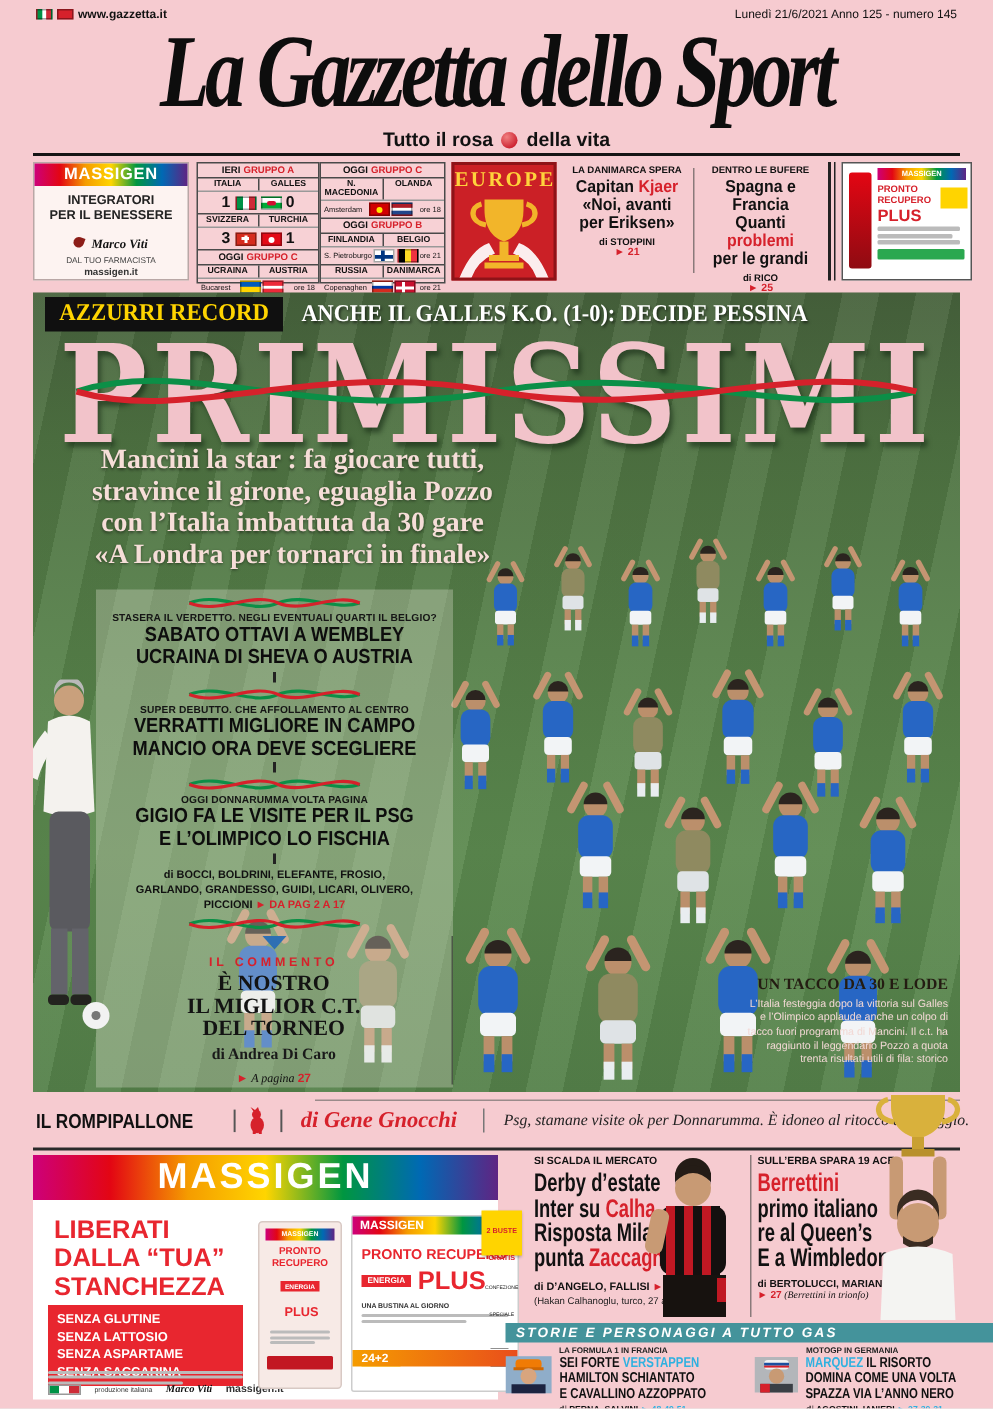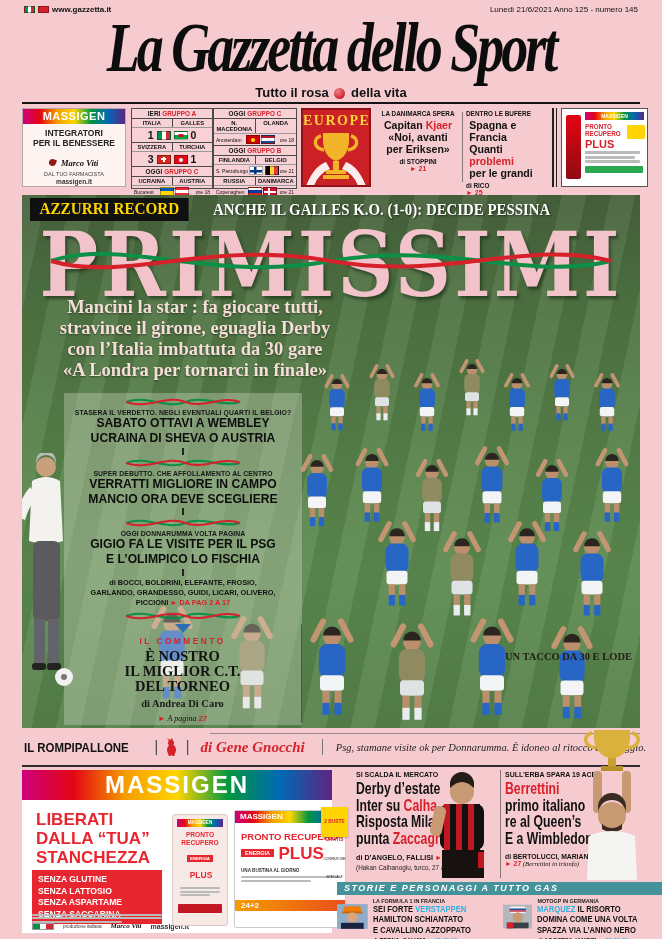--- a/index.html
+++ b/index.html
@@ -182,21 +182,21 @@
     <div class="b" style="font-size:11.5px;line-height:1.05;margin-top:2px;transform:scaleX(.92)">
       <span>Capitan </span><span class="red">Kjaer</span><br>
       <span>«Noi, avanti</span><br>
       <span>per Eriksen»</span>
     </div>
     <div class="b" style="font-size:6.4px;margin-top:3px">di STOPPINI</div>
     <div class="b red" style="font-size:7px">► 21</div>
   </div>
   <div class="abs" style="left:462px;top:112px;width:1px;height:70px;background:#8a7a7a"></div>
 
-  <div class="abs" style="left:466px;top:110px;width:82px;">
+  <div class="abs" style="left:466px;top:110px;width:82px;text-align:center">
     <div class="b" style="font-size:6.4px">DENTRO LE BUFERE</div>
     <div class="b" style="font-size:11.5px;line-height:1.05;margin-top:2px;transform:scaleX(.92)">
       <span>Spagna e Francia</span><br>
       <span>Quanti </span><span class="red">problemi</span><br>
       <span>per le grandi</span>
     </div>
     <div class="b" style="font-size:6.4px;margin-top:3px">di RICO</div>
     <div class="b red" style="font-size:7px">► 25</div>
   </div>
 
@@ -269,34 +269,34 @@
       <use href="#pl" transform="translate(505,380) scale(1.05)"></use>
       <use href="#pl" transform="translate(570,390) scale(1.05)"></use>
       <use href="#pl" transform="translate(150,470) scale(1.15)"></use>
       <use href="#plb" transform="translate(230,480) scale(1.15)"></use>
       <use href="#pl" transform="translate(310,485) scale(1.2)"></use>
       <use href="#plb" transform="translate(390,490) scale(1.2)"></use>
       <use href="#pl" transform="translate(470,485) scale(1.2)"></use>
       <use href="#pl" transform="translate(550,490) scale(1.15)"></use>
     </svg>
 
-    <div class="abs" style="left:8px;top:3px;display:flex;align-items:center;gap:16px;z-index:6">
+    <div class="abs" style="left:8px;top:3px;display:flex;align-items:center;gap:4px;z-index:6">
       <span class="ser b" style="background:#101010;color:#ffd400;font-size:16px;padding:2px 10px 3px;transform:scaleX(.95);transform-origin:left center;white-space:nowrap">AZZURRI RECORD</span>
       <span class="ser b" style="color:#fff;font-size:16px;text-shadow:1px 1px 2px rgba(0,0,0,.6);transform:scaleX(.93);transform-origin:left center;white-space:nowrap">ANCHE IL GALLES K.O. (1-0): DECIDE PESSINA</span>
     </div>
 
     <div class="abs" style="left:0;right:0;top:16px;text-align:center;z-index:4;font-family:'DejaVu Serif',serif;font-weight:bold;font-size:78px;letter-spacing:3px;color:#f2c3ca;transform:scaleY(1.16);transform-origin:center top;text-shadow:2px 3px 3px rgba(15,35,15,.55)">PRIMISSIMI</div>
     <svg class="abs" style="left:25px;top:48px;z-index:5" width="568" height="36" viewBox="0 0 568 36">
       <path d="M4 18 C 80 -6, 160 40, 284 18 C 400 -2, 480 38, 564 18" fill="none" stroke="#0c8f47" stroke-width="4"></path>
       <path d="M4 18 C 80 40, 160 -4, 284 18 C 400 38, 480 -4, 564 18" fill="none" stroke="#d6212b" stroke-width="4"></path>
     </svg>
 
     <div class="abs ser b" style="left:6px;top:102px;width:334px;text-align:center;font-size:18.5px;line-height:1.13;color:#f6ded8;text-shadow:0 1px 2px rgba(0,0,0,.45);z-index:4">
       <div>Mancini la star : fa giocare tutti,</div>
-      <div>stravince il girone, eguaglia Derby</div>
+      <div>stravince il girone, eguaglia Pozzo</div>
       <div>con l’Italia imbattuta da 30 gare</div>
       <div>«A Londra per tornarci in finale»</div>
     </div>
 
     <div class="abs" style="left:42px;top:198px;width:238px;height:332px;background:rgba(226,228,210,.32);z-index:3;text-align:center;padding-top:2px;box-sizing:border-box">
 
       <svg class="wv" width="120" height="12" viewBox="0 0 150 14">
           <path d="M4 7 C 30 -3, 55 17, 78 7 C 100 -2, 125 14, 146 7" fill="none" stroke="#0c8f47" stroke-width="2.6"></path>
           <path d="M4 7 C 30 17, 55 -3, 78 7 C 100 16, 125 -2, 146 7" fill="none" stroke="#d6212b" stroke-width="2.6"></path>
         </svg>
@@ -354,20 +354,21 @@
         <rect x="32" y="166" width="11" height="44" fill="#63636a"></rect>
         <rect x="16" y="210" width="14" height="7" rx="3" fill="#23231f"></rect>
         <rect x="31" y="210" width="14" height="7" rx="3" fill="#23231f"></rect>
         <circle cx="48" cy="224" r="9" fill="#f2f2f2"></circle>
         <circle cx="48" cy="224" r="3" fill="#777"></circle>
       </svg>
     </div>
 
     <div class="abs" style="right:8px;top:456px;width:138px;text-align:right;z-index:4">
       <div class="ser b" style="font-size:10.5px;color:#241c12;margin-bottom:3px">UN TACCO DA 30 E LODE</div>
+      <div style="font-size:7.1px;line-height:1.32;color:#f2d8d4">L’Italia festeggia dopo la vittoria sul Galles e l’Olimpico applaude anche un colpo di tacco fuori programma di Mancini. Il c.t. ha raggiunto il leggendario Pozzo a quota trenta risultati utili di fila: storico</div>
     </div>
   </div>
 
   <div class="abs" style="left:210px;right:22px;top:733px;height:1px;background:#9a8a8a"></div>
   <div class="abs" style="left:24px;top:738px;display:flex;align-items:center;gap:7px">
     <span class="b" style="font-size:13.5px;transform:scaleX(.85);transform-origin:left center;white-space:nowrap">IL ROMPIPALLONE</span>
     <span style="color:#555">|</span>
     <svg width="13" height="18" viewBox="0 0 13 18">
       <path d="M4 3 L2 0 L5 2 L7 0 L8 3 Z" fill="#d6212b"></path>
       <circle cx="6" cy="5" r="3" fill="#d6212b"></circle>

